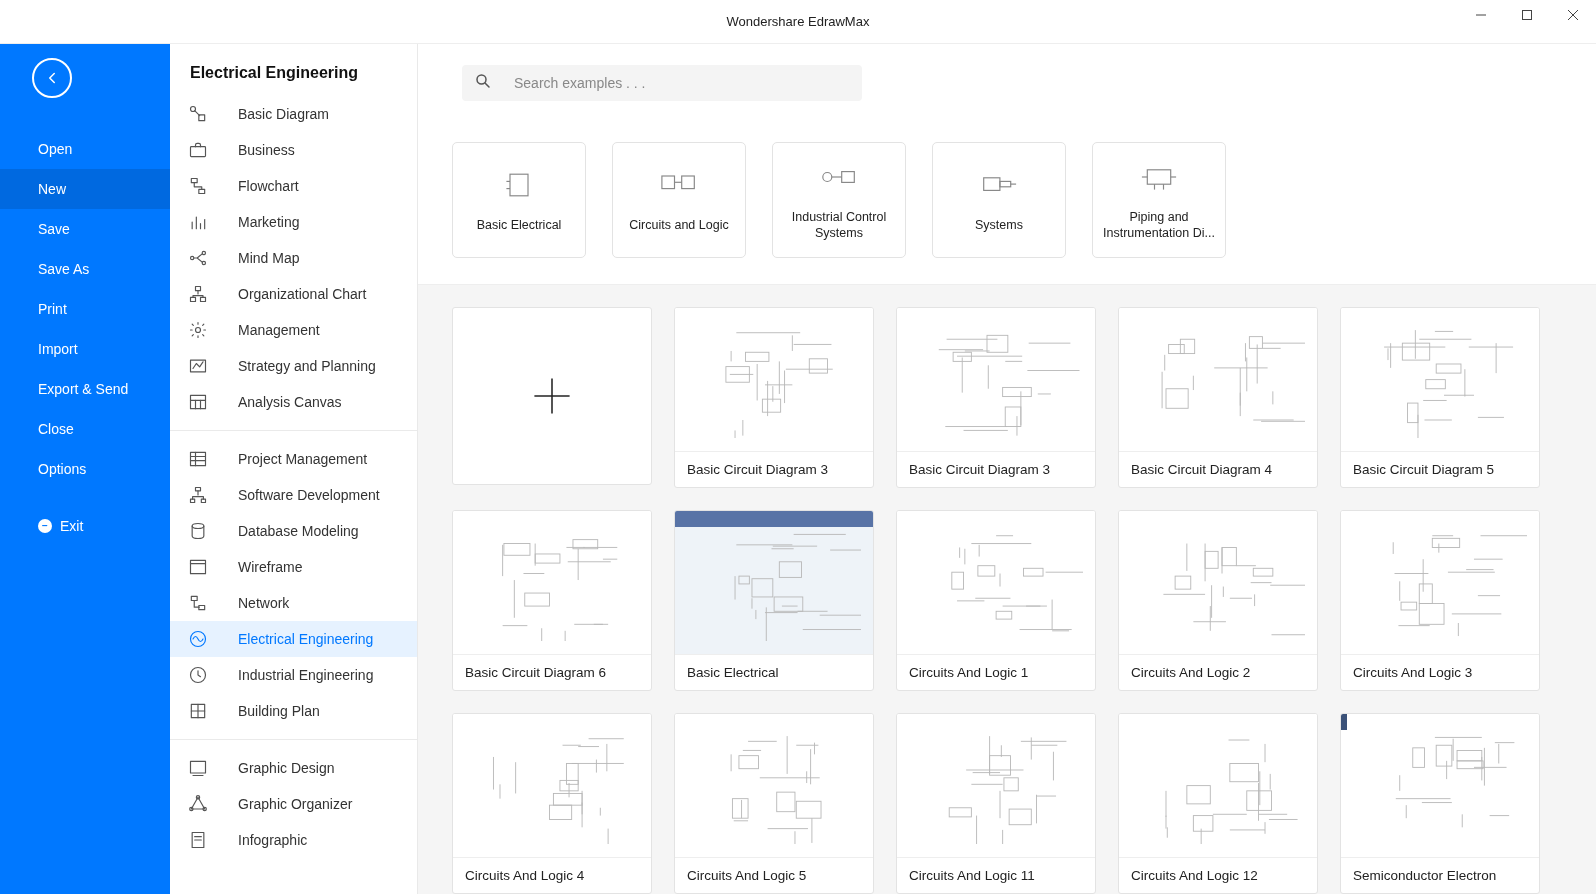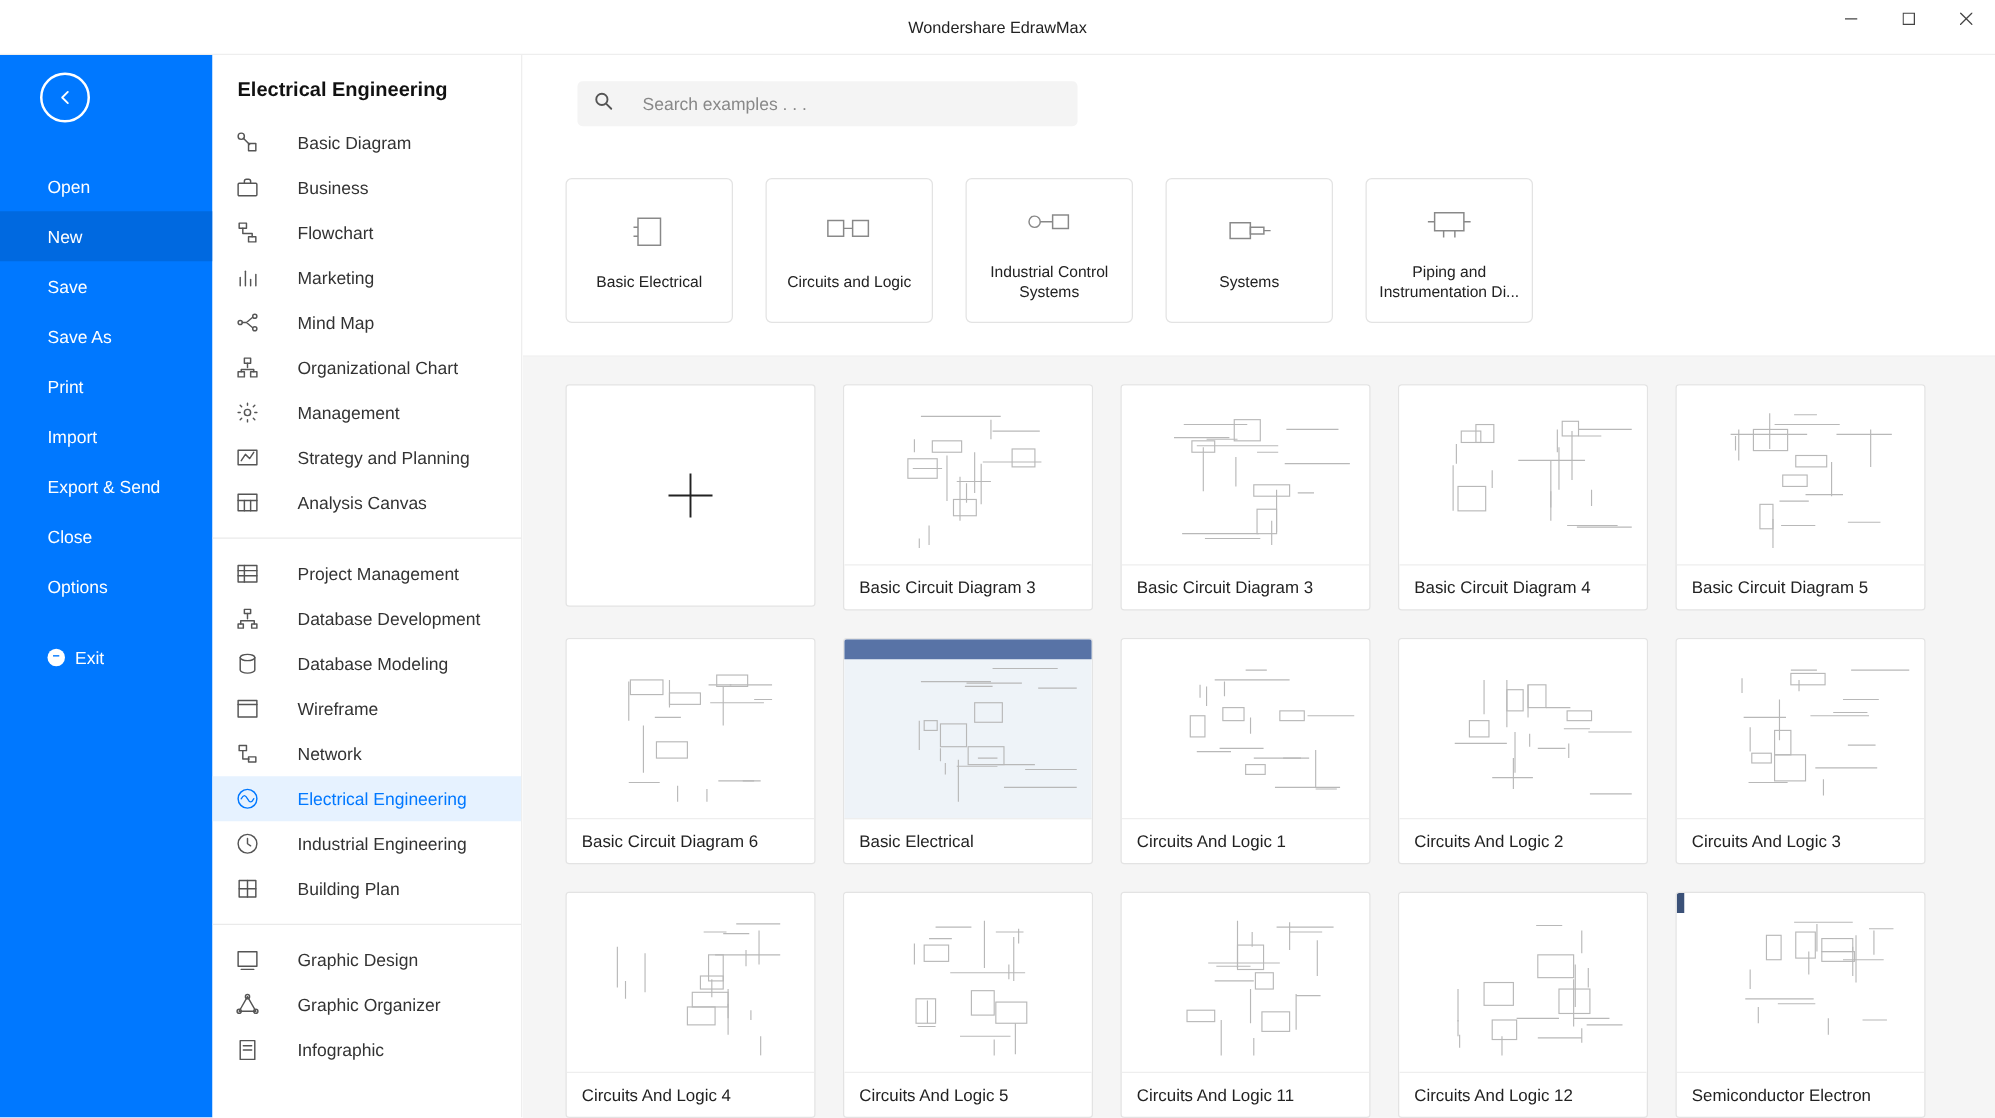--- a/index.html
+++ b/index.html
@@ -463,21 +463,21 @@
         </div>
         <div class="cat-item">
           <span class="cat-icon">
             <svg width="20" height="20" viewBox="0 0 24 24">
               <rect x="9" y="3" width="6" height="4" stroke="currentColor" stroke-width="1.4" fill="none" stroke-linecap="round" stroke-linejoin="round"></rect>
               <rect x="3" y="17" width="5" height="4" stroke="currentColor" stroke-width="1.4" fill="none" stroke-linecap="round" stroke-linejoin="round"></rect>
               <rect x="16" y="17" width="5" height="4" stroke="currentColor" stroke-width="1.4" fill="none" stroke-linecap="round" stroke-linejoin="round"></rect>
               <path d="M12 7v5M5.5 17v-3h13v3" stroke="currentColor" stroke-width="1.4" fill="none" stroke-linecap="round" stroke-linejoin="round"></path>
             </svg>
           </span>
-          <span>Database Development</span>
+          <span>Software Development</span>
         </div>
         <div class="cat-item">
           <span class="cat-icon">
             <svg width="20" height="20" viewBox="0 0 24 24">
               <ellipse cx="12" cy="6" rx="7" ry="3" stroke="currentColor" stroke-width="1.4" fill="none" stroke-linecap="round" stroke-linejoin="round"></ellipse>
               <path d="M5 6v12c0 1.6 3 3 7 3s7-1.4 7-3V6" stroke="currentColor" stroke-width="1.4" fill="none" stroke-linecap="round" stroke-linejoin="round"></path>
             </svg>
           </span>
           <span>Database Modeling</span>
         </div>

